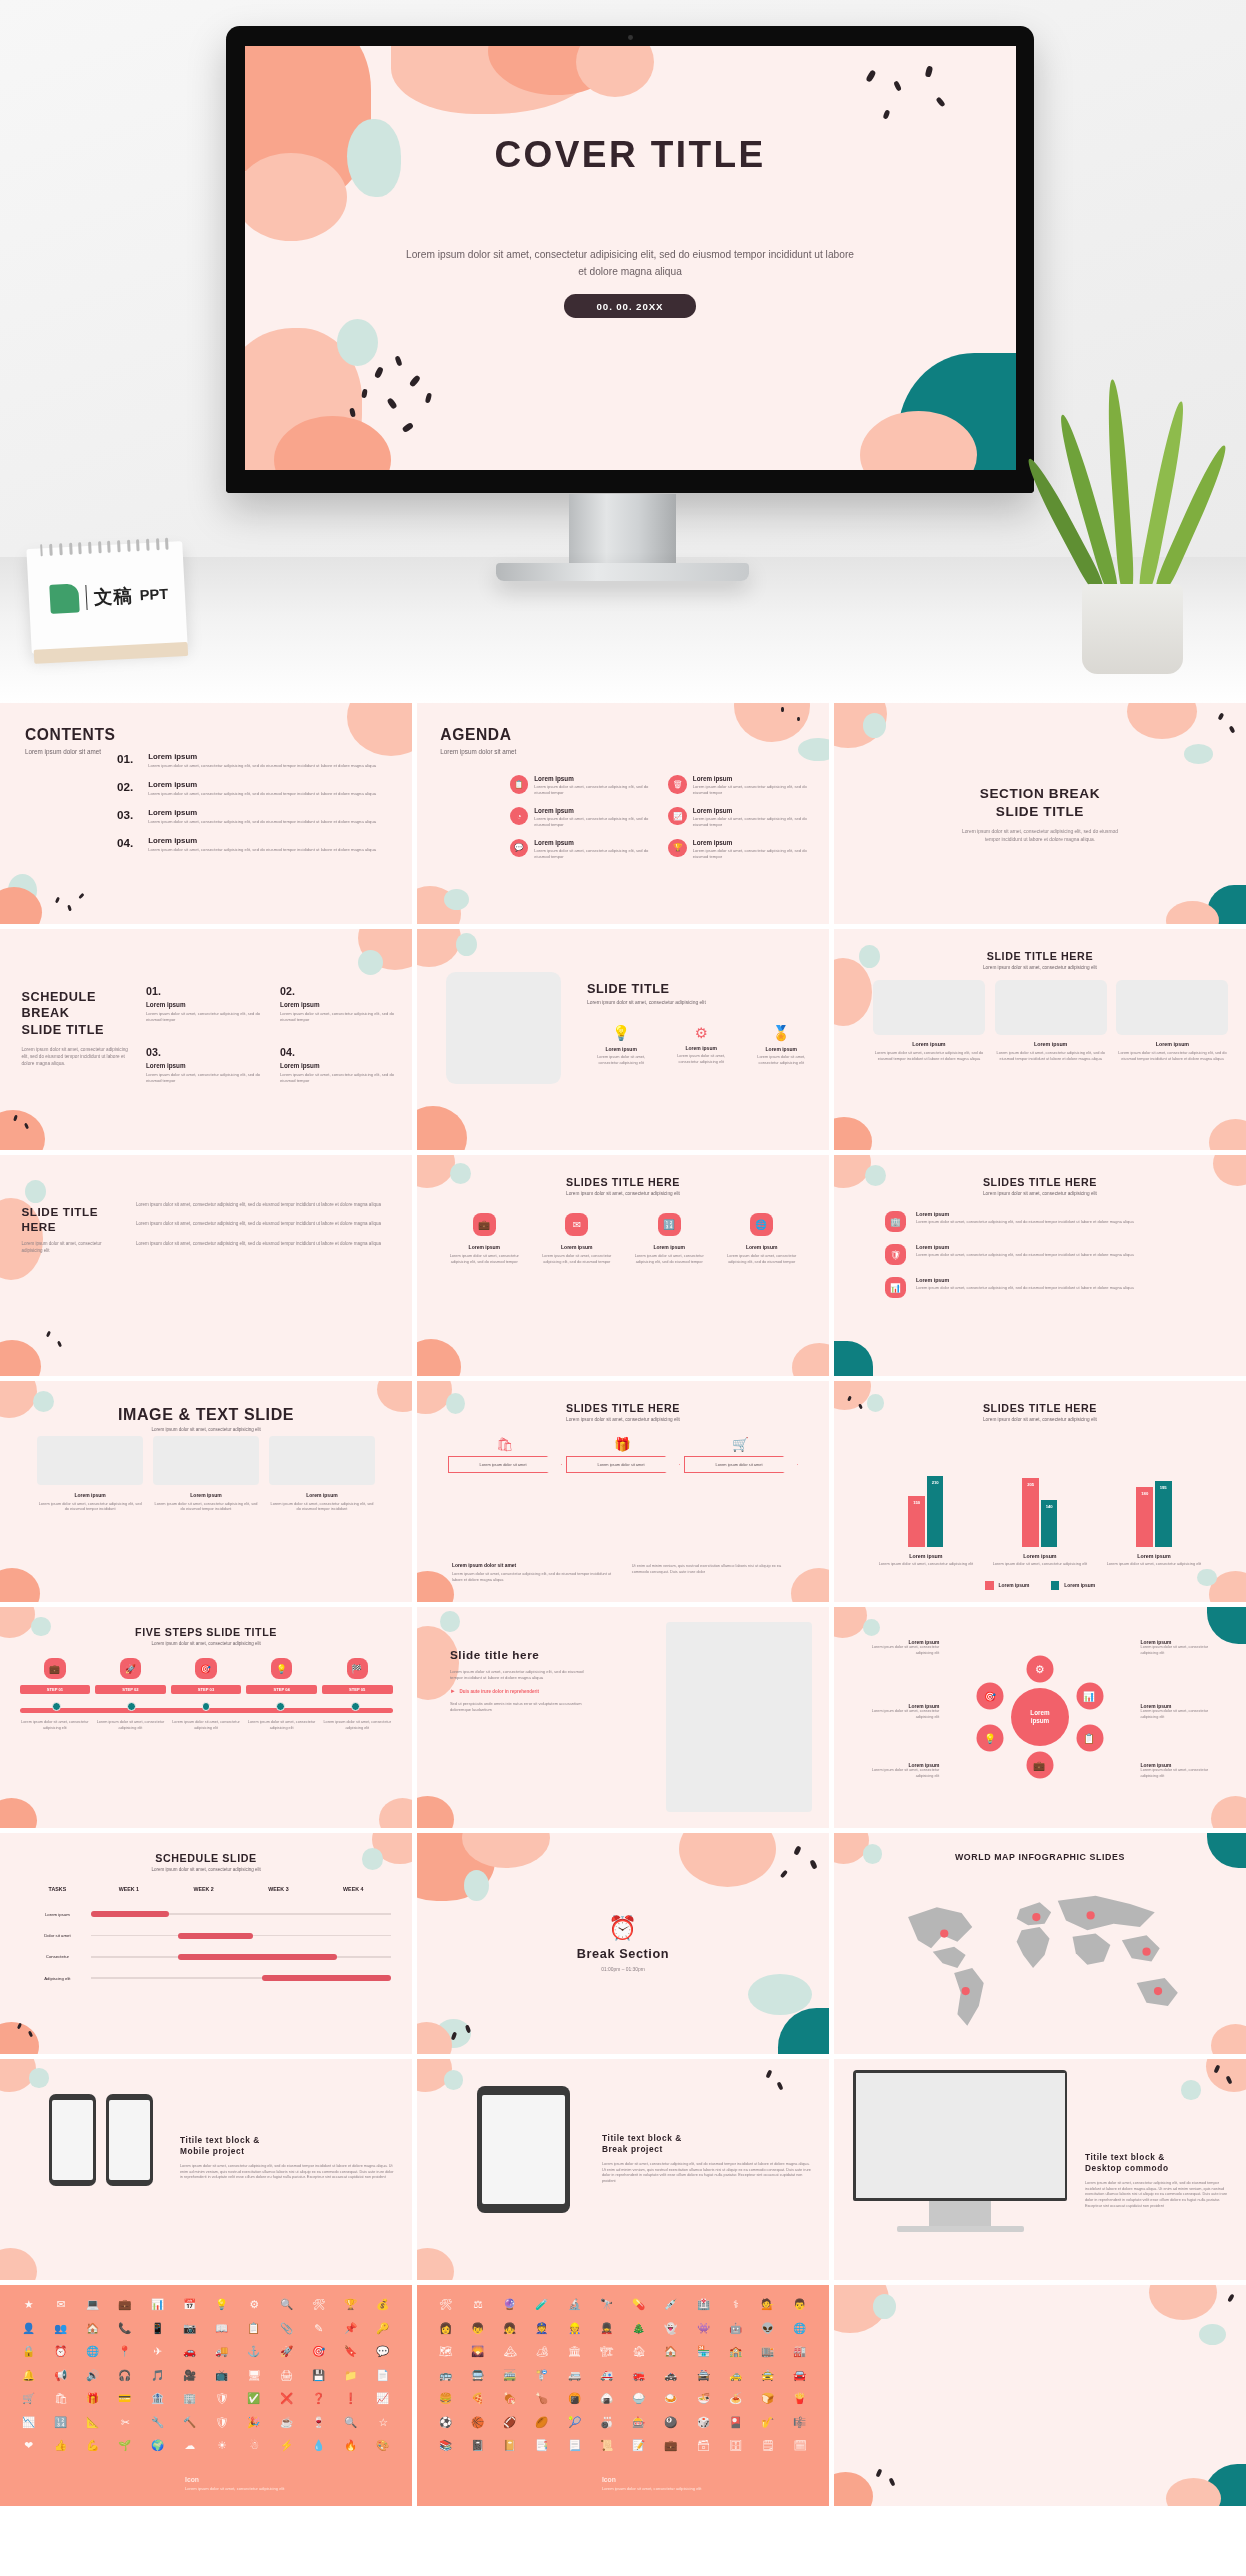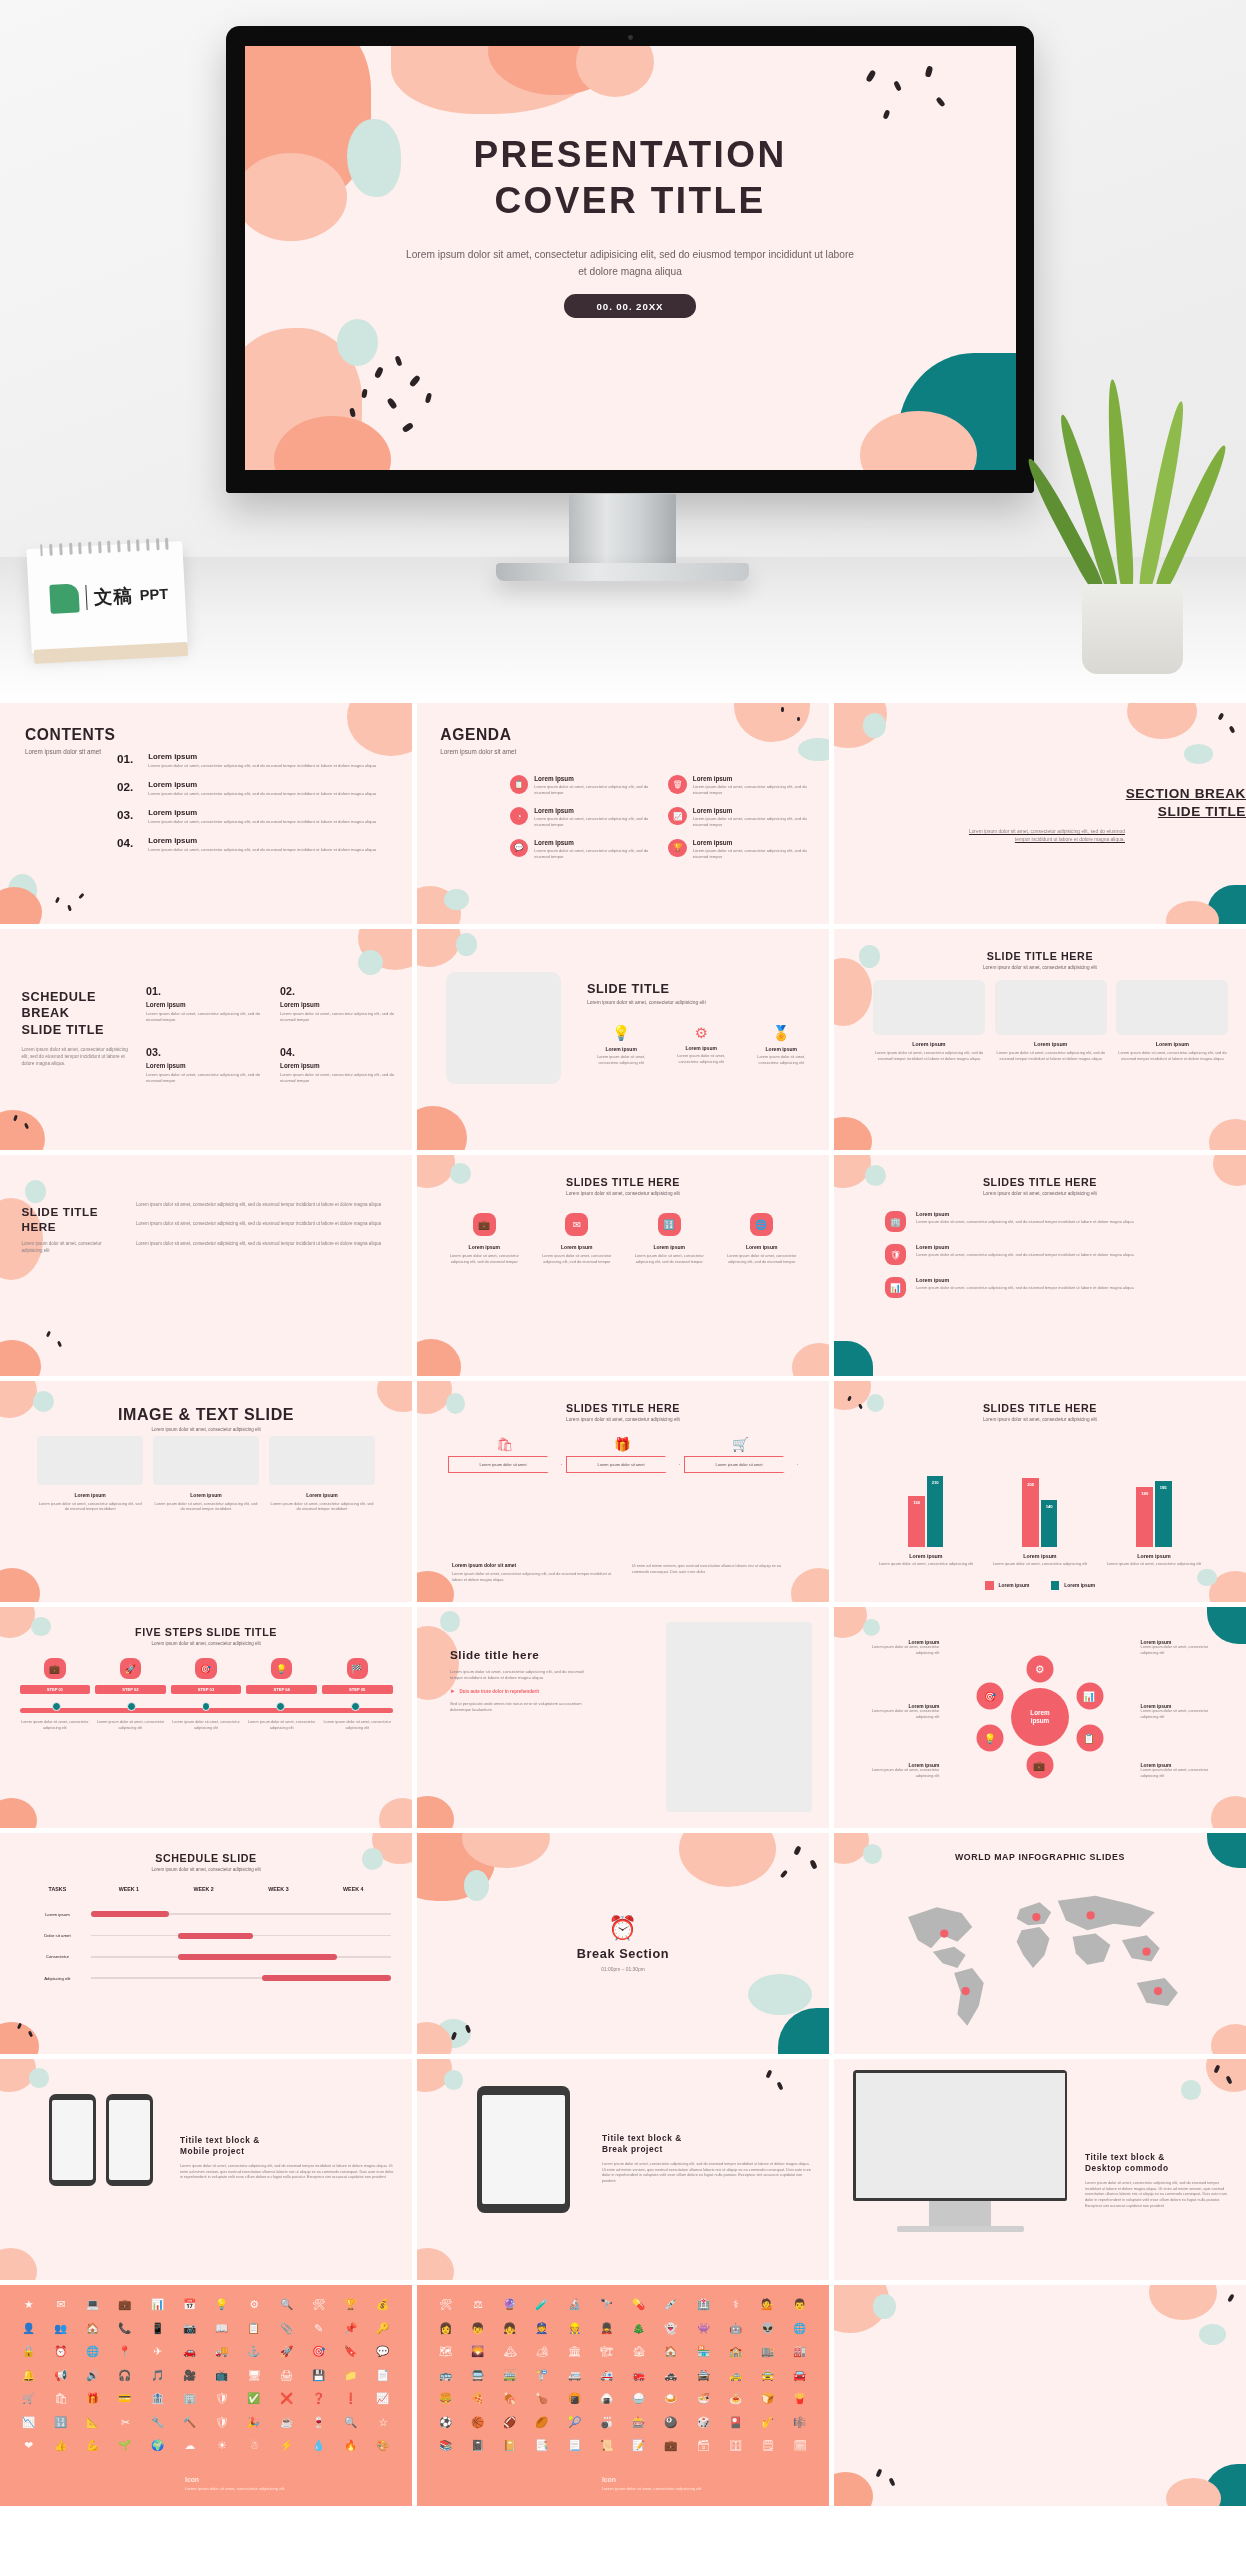--- a/index.html
+++ b/index.html
@@ -145,21 +145,20 @@
       <div class="speck" style="left:623px;top:23.4px;width:5.8px;height:11.7px;transform:rotate(30deg);"></div>
       <div class="speck" style="left:650px;top:35px;width:4.9px;height:9.7px;transform:rotate(-25deg);"></div>
       <div class="speck" style="left:681px;top:19.5px;width:5.8px;height:10.7px;transform:rotate(15deg);"></div>
       <div class="speck" style="left:693px;top:51px;width:4.9px;height:9.7px;transform:rotate(-40deg);"></div>
       <div class="speck" style="left:639px;top:64px;width:4.9px;height:8.8px;transform:rotate(20deg);"></div>
 
       <div style="position:absolute;right:-9.7px;bottom:-19.5px;width:127px;height:136px;background:#0e7f80;border-radius:60% 0 0 0;"></div>
       <div class="blob b-peach" style="right:39px;bottom:-29px;width:117px;height:88px;border-radius:50%;"></div>
 
       <div class="screen-title">
-        <div>PRESENTATION</div>
         <div>COVER TITLE</div>
       </div>
       <div class="screen-desc">Lorem ipsum dolor sit amet, consectetur adipisicing elit, sed do eiusmod tempor incididunt ut labore et dolore magna aliqua</div>
       <div class="screen-date">00. 00. 20XX</div>
     </div>
     <div class="monitor-chin"></div>
   </div>
   <div class="stand-neck"></div>
   <div class="stand-base"></div>
 
@@ -304,21 +303,21 @@
 
   <div class="slide">
     <div class="blob b-peach" style="left:-25px;top:-23.4px;width:78px;height:68px;"></div>
     <div class="blob b-mint" style="left:29px;top:9.7px;width:23.4px;height:25px;"></div>
     <div class="blob b-peach" style="right:49px;top:-19.5px;width:70px;height:55px;"></div>
     <div class="blob b-mint" style="right:33px;top:41px;width:29px;height:19.5px;"></div>
     <div class="speck" style="right:23.4px;top:9.7px;width:3.9px;height:6.8px;transform:rotate(30deg);"></div>
     <div class="speck" style="right:11.7px;top:23.4px;width:3.9px;height:6.8px;transform:rotate(-30deg);"></div>
     <div style="position:absolute;right:-5.8px;bottom:-7.8px;width:45px;height:47px;background:#0e7f80;border-radius:60% 0 0 0;"></div>
     <div class="blob b-peach" style="right:27px;bottom:-15.6px;width:53px;height:39px;"></div>
-    <div style="position:absolute;left:0;right:0;top:82px;text-align:right;text-decoration:underline;">
+    <div style="position:absolute;left:0;right:0;top:82px;text-align:center;">
       <div class="s-title" style="font-size:13.6px;line-height:1.35;">
         <div>SECTION BREAK</div>
         <div>SLIDE TITLE</div>
       </div>
       <div class="tiny" style="font-size:4.9px;margin:6.8px auto 0;max-width:170px;">Lorem ipsum dolor sit amet, consectetur adipisicing elit, sed do eiusmod tempor incididunt ut labore et dolore magna aliqua.</div>
     </div>
   </div>
 
   <div class="slide">
     <div class="blob b-peach" style="right:-19.5px;top:-23.4px;width:74px;height:64px;"></div>

